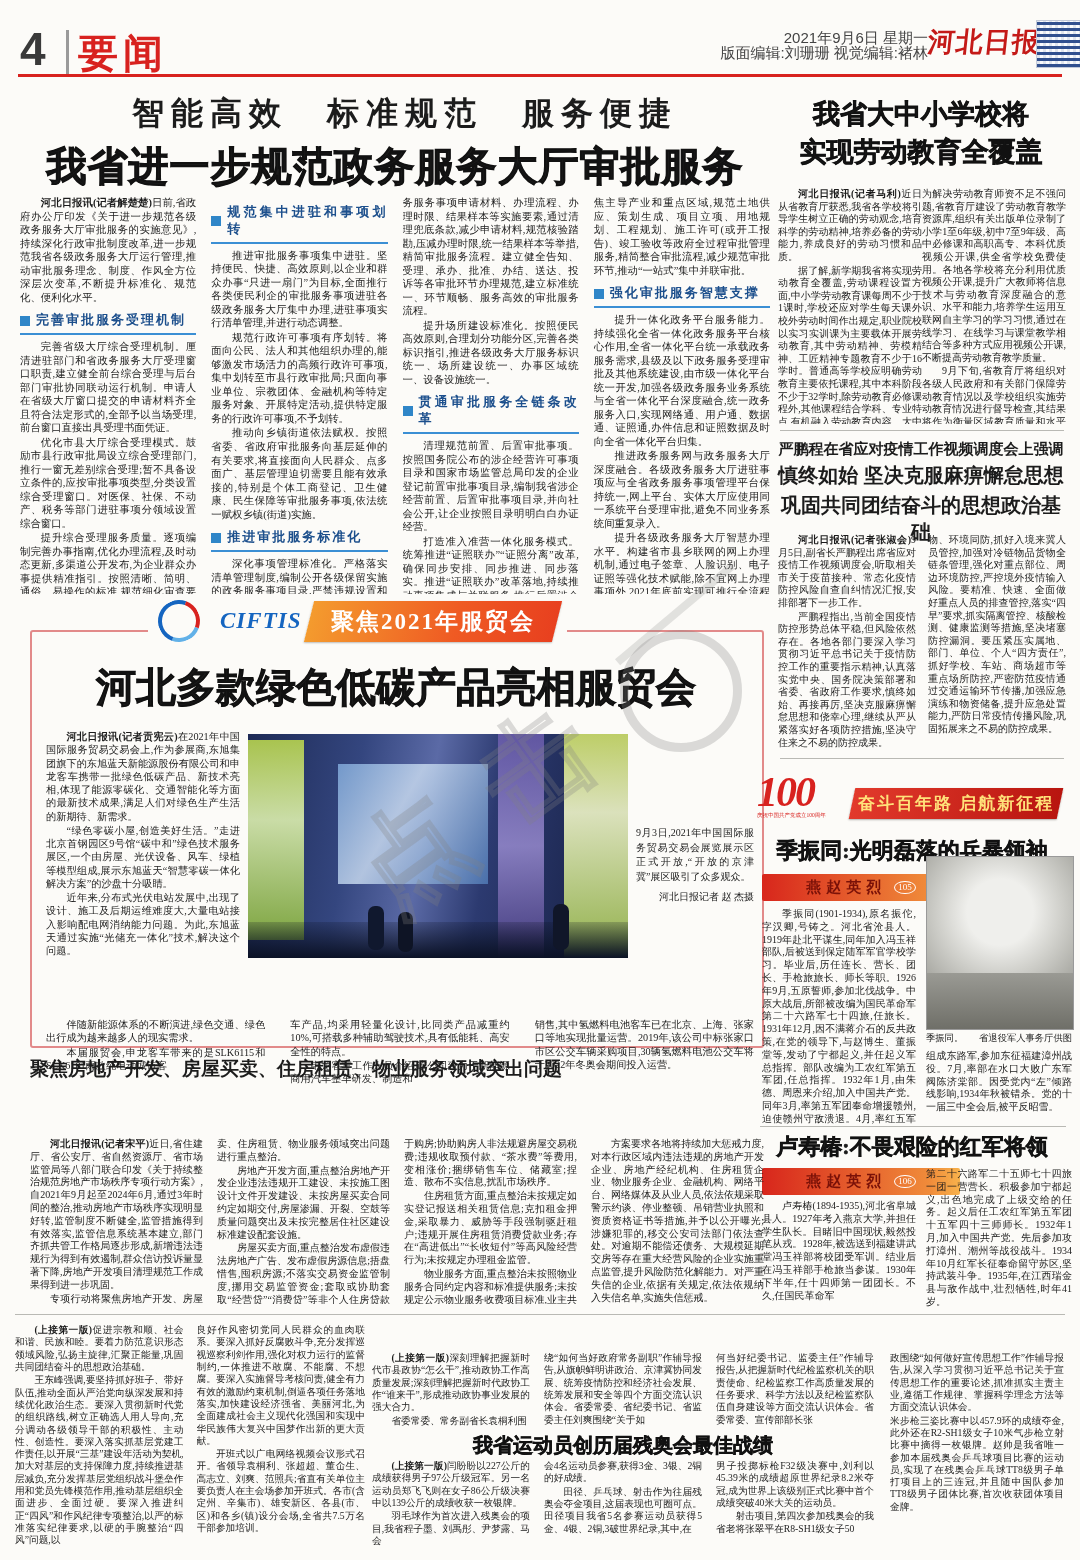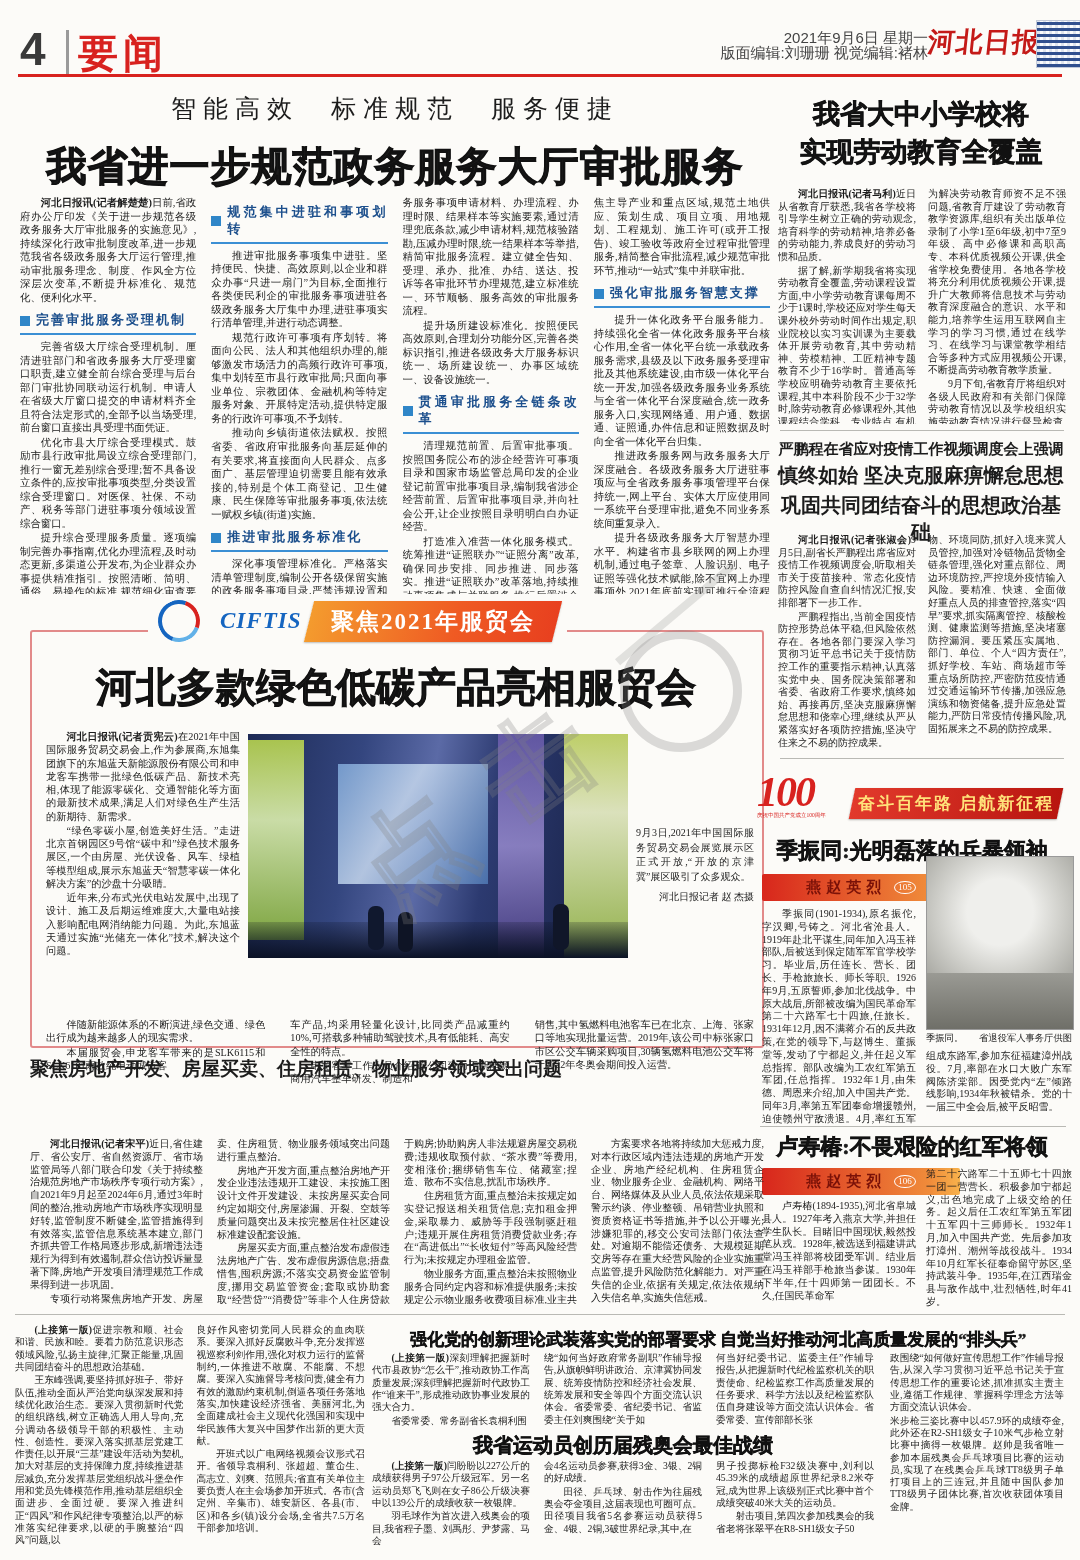--- a/index.html
+++ b/index.html
@@ -24,28 +24,28 @@
   .cols{display:flex;}
   .col{flex:1;font-size:10.4px;line-height:1.3;text-align:justify;overflow:hidden;}
   .para{margin:0 0 1px;text-indent:2em;}
   .para.cont{text-indent:0;}
   .para b{font-weight:700;}
   .subhead{display:flex;align-items:center;gap:6px;color:#1c4f8c;font-weight:700;
            font-family:"Liberation Sans",sans-serif;font-size:13px;letter-spacing:2px;
            border-bottom:2px solid #3b8fd4;padding:5px 0 4px;margin:3px 0 5px;}
   .sq{width:10px;height:10px;background:#2f86c8;flex:0 0 auto;}
   
-  .main-kicker{left:20px;top:92px;width:750px;font-size:25px;font-weight:400;letter-spacing:7px;}
+  .main-kicker{left:30px;top:92px;width:750px;font-size:32px;font-weight:700;letter-spacing:7px;}
   .main-title{left:10px;top:139px;width:770px;font-size:40px;font-weight:900;letter-spacing:1px;
               -webkit-text-stroke:1px #111;}
   .main-cols{left:20px;top:196px;width:750px;height:398px;gap:15px;}
   
   .edu-t{left:775px;top:96px;width:292px;font-size:27px;font-weight:900;-webkit-text-stroke:.6px #111;}
   .edu-t2{top:134px;}
-  .edu-cols{left:778px;top:188px;width:288px;height:236px;gap:12px;}
+  .edu-cols{left:778px;top:188px;width:288px;height:236px;gap:0;}
   .edu-cols .col{font-size:10px;line-height:1.26;}
   
   .epi-kicker{left:775px;top:440px;width:292px;font-size:15px;font-weight:700;}
   .epi-t1{left:775px;top:462px;width:292px;font-size:20px;font-weight:900;}
   .epi-t2{left:775px;top:492px;width:292px;font-size:20px;font-weight:900;}
   .epi-cols{left:778px;top:534px;width:288px;height:216px;gap:12px;}
   .epi-cols .col{font-size:10px;line-height:1.26;}
   
   .fair-box{left:30px;top:630px;width:730px;height:414px;border:2px solid #e28a8a;border-radius:3px;}
   .fair-banner{left:148px;top:598px;height:46px;display:flex;align-items:center;gap:8px;background:#fcfbf8;padding:0 10px;}
@@ -321,21 +321,20 @@
     <div class="col">
         <p class="para"><b>(上接第一版)</b>促进宗教和顺、社会和谐、民族和睦。要着力防范意识形态领域风险,弘扬主旋律,汇聚正能量,巩固共同团结奋斗的思想政治基础。</p>
         <p class="para">王东峰强调,要坚持抓好班子、带好队伍,推动全面从严治党向纵深发展和持续优化政治生态。要深入贯彻新时代党的组织路线,树立正确选人用人导向,充分调动各级领导干部的积极性、主动性、创造性。要深入落实抓基层党建工作责任,以开展“三基”建设年活动为契机,加大对基层的支持保障力度,持续推进基层减负,充分发挥基层党组织战斗堡垒作用和党员先锋模范作用,推动基层组织全面进步、全面过硬。要深入推进纠正“四风”和作风纪律专项整治,以严的标准落实纪律要求,以硬的手腕整治“四风”问题,以</p>
       </div>
     <div class="col">
         <p class="para cont">良好作风密切党同人民群众的血肉联系。要深入抓好反腐败斗争,充分发挥巡视巡察利剑作用,强化对权力运行的监督制约,一体推进不敢腐、不能腐、不想腐。要深入实施督导考核问责,健全有力有效的激励约束机制,倒逼各项任务落地落实,加快建设经济强省、美丽河北,为全面建成社会主义现代化强国和实现中华民族伟大复兴中国梦作出新的更大贡献。</p>
         <p class="para">开班式以广电网络视频会议形式召开。省领导袁桐利、张超超、董仚生、高志立、刘爽、范照兵;省直有关单位主要负责人在主会场参加开班式。各市(含定州、辛集市)、雄安新区、各县(市、区)和各乡(镇)设分会场,全省共7.5万名干部参加培训。</p>
       </div>
   </div>
 
-  <div class="abs party-title center">强化党的创新理论武装落实党的部署要求  自觉当好推动河北高质量发展的“排头兵”</div>
   <div class="bcell pc2">
       <p class="para cont">绕“如何当好政府常务副职”作辅导报告,从旗帜鲜明讲政治、京津冀协同发展、统筹疫情防控和经济社会发展、统筹发展和安全等四个方面交流认识体会。省委常委、省纪委书记、省监委主任刘爽围绕“关于如</p>
     </div>
   <div class="bcell pc1">
       <p class="para"><b>(上接第一版)</b>深刻理解把握新时代市县政协“怎么干”,推动政协工作高质量发展;深刻理解把握新时代政协工作“谁来干”,形成推动政协事业发展的强大合力。</p>
       <p class="para">省委常委、常务副省长袁桐利围</p>
     </div>
   <div class="bcell pc3">
       <p class="para cont">何当好纪委书记、监委主任”作辅导报告,从把握新时代纪检监察机关的职责使命、纪检监察工作高质量发展的任务要求、科学方法以及纪检监察队伍自身建设等方面交流认识体会。省委常委、宣传部部长张</p>
     </div>

